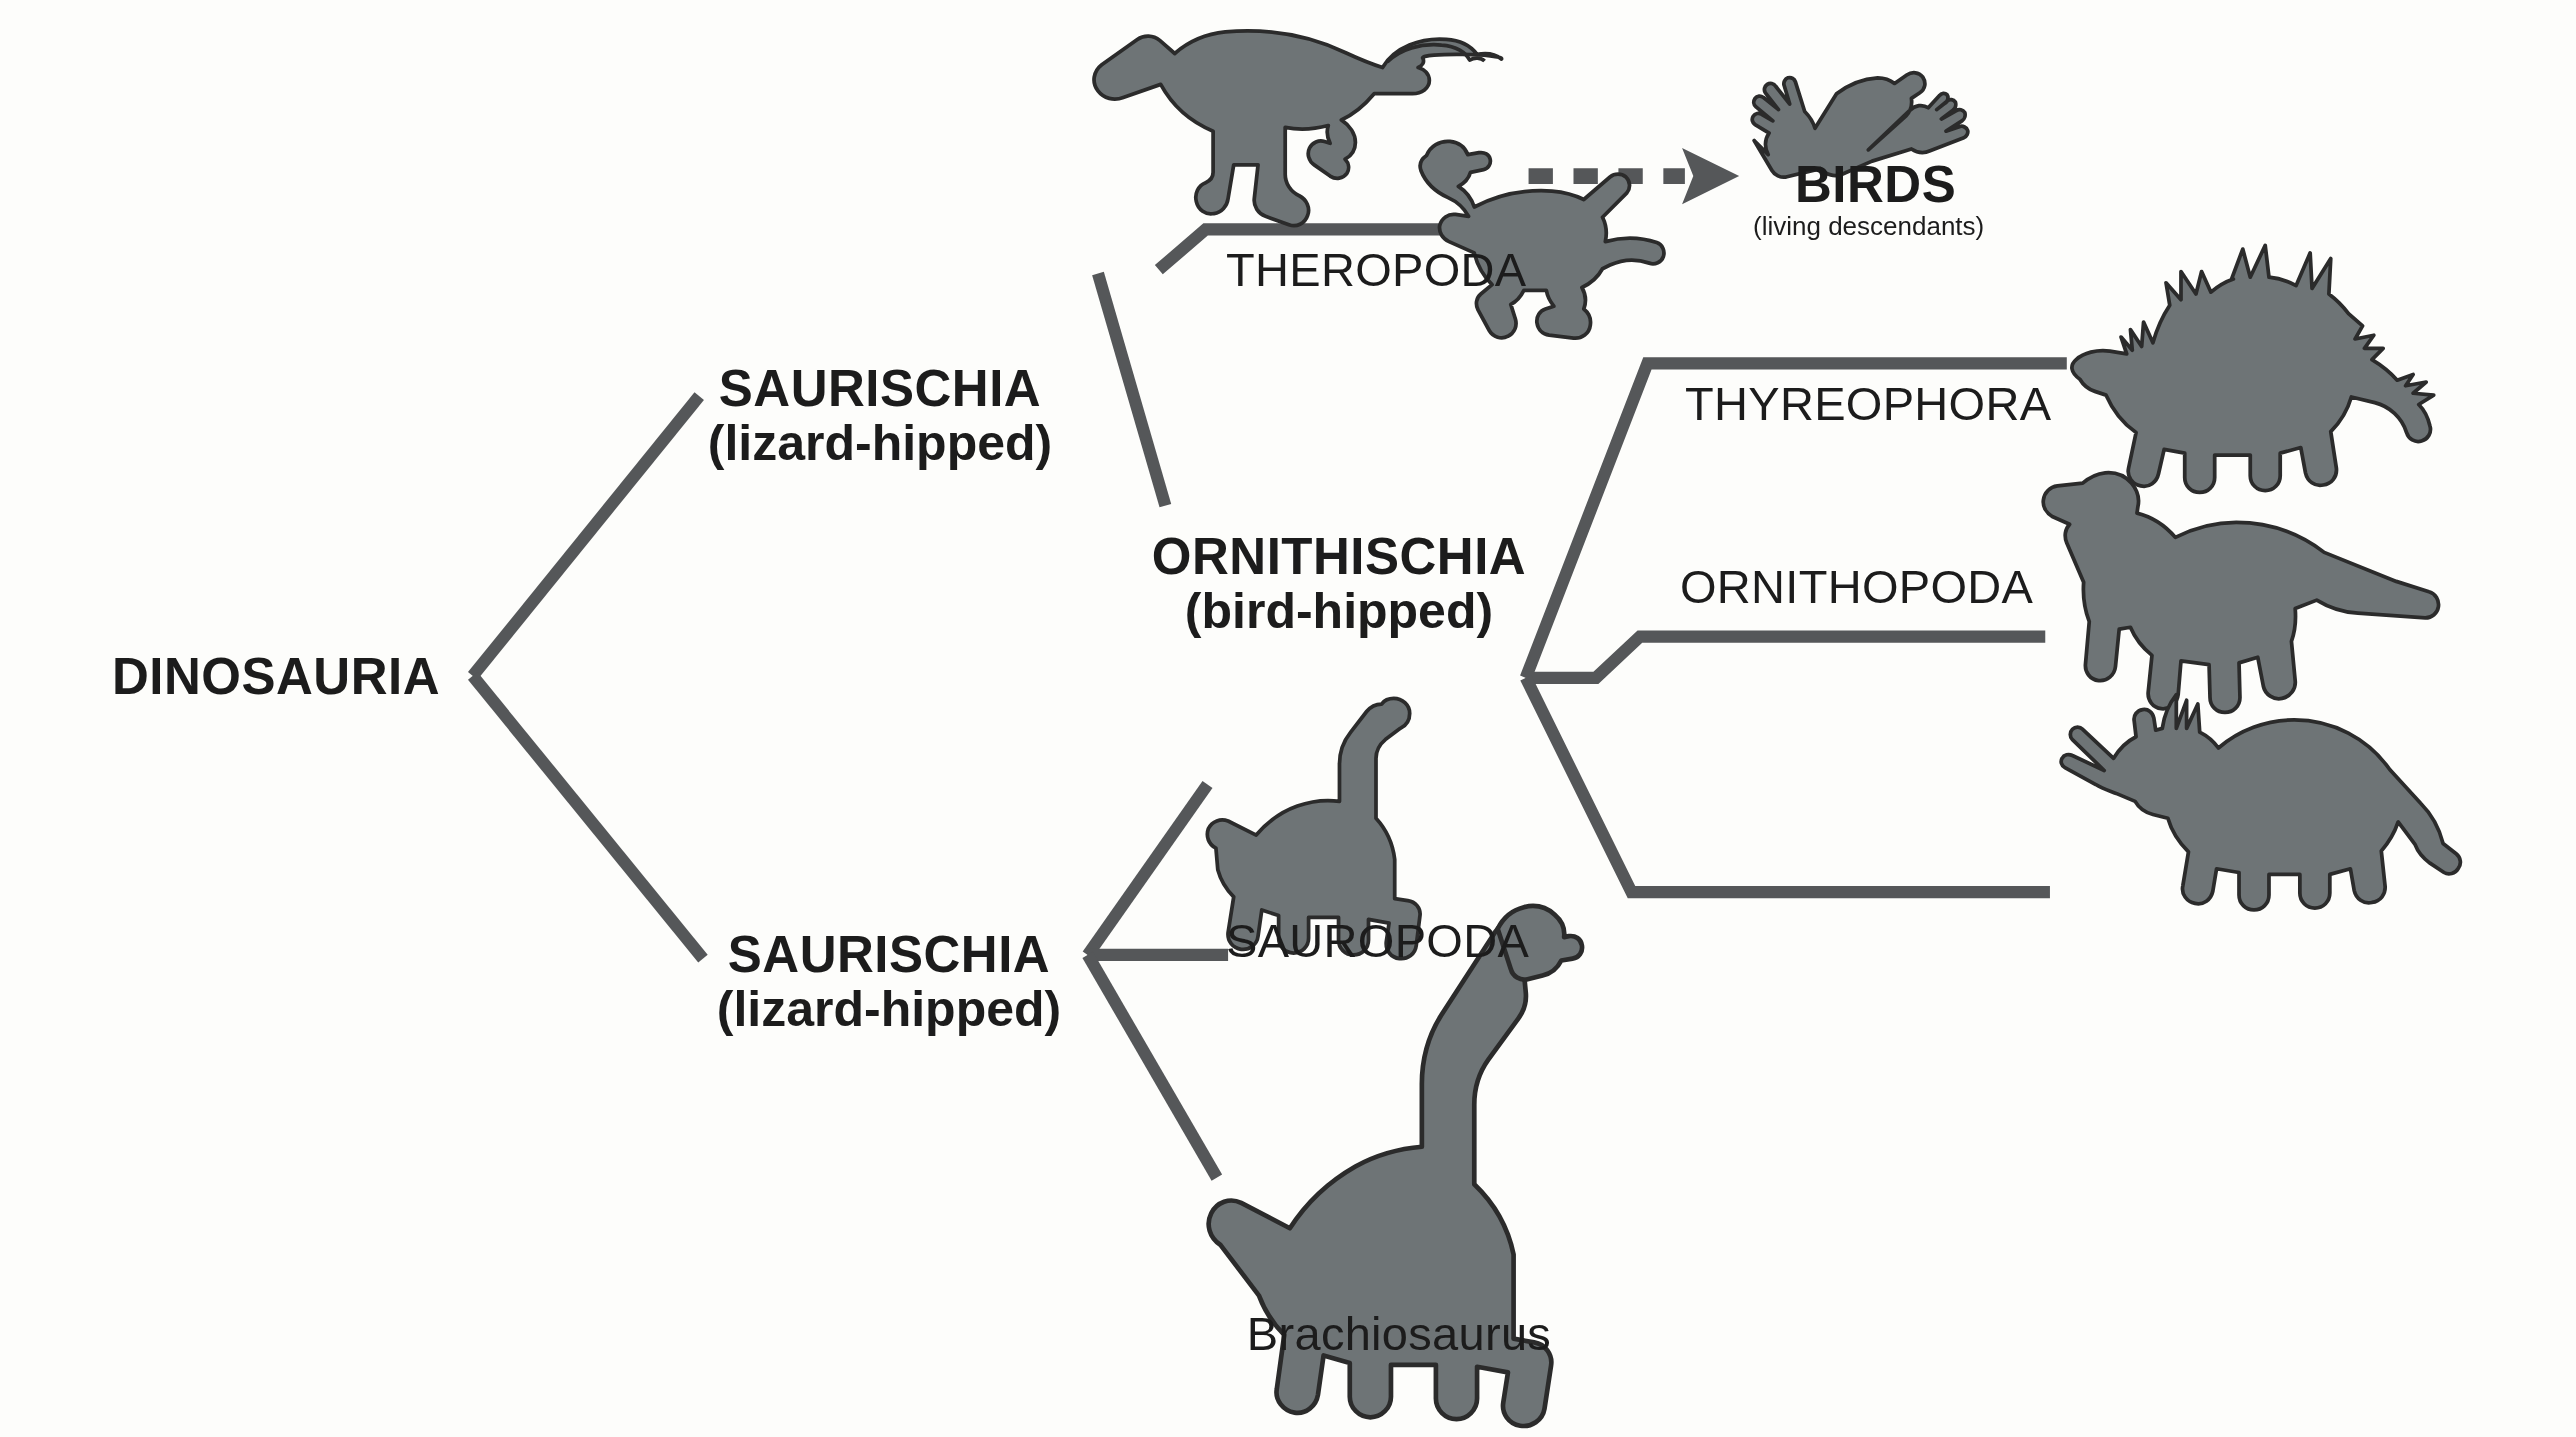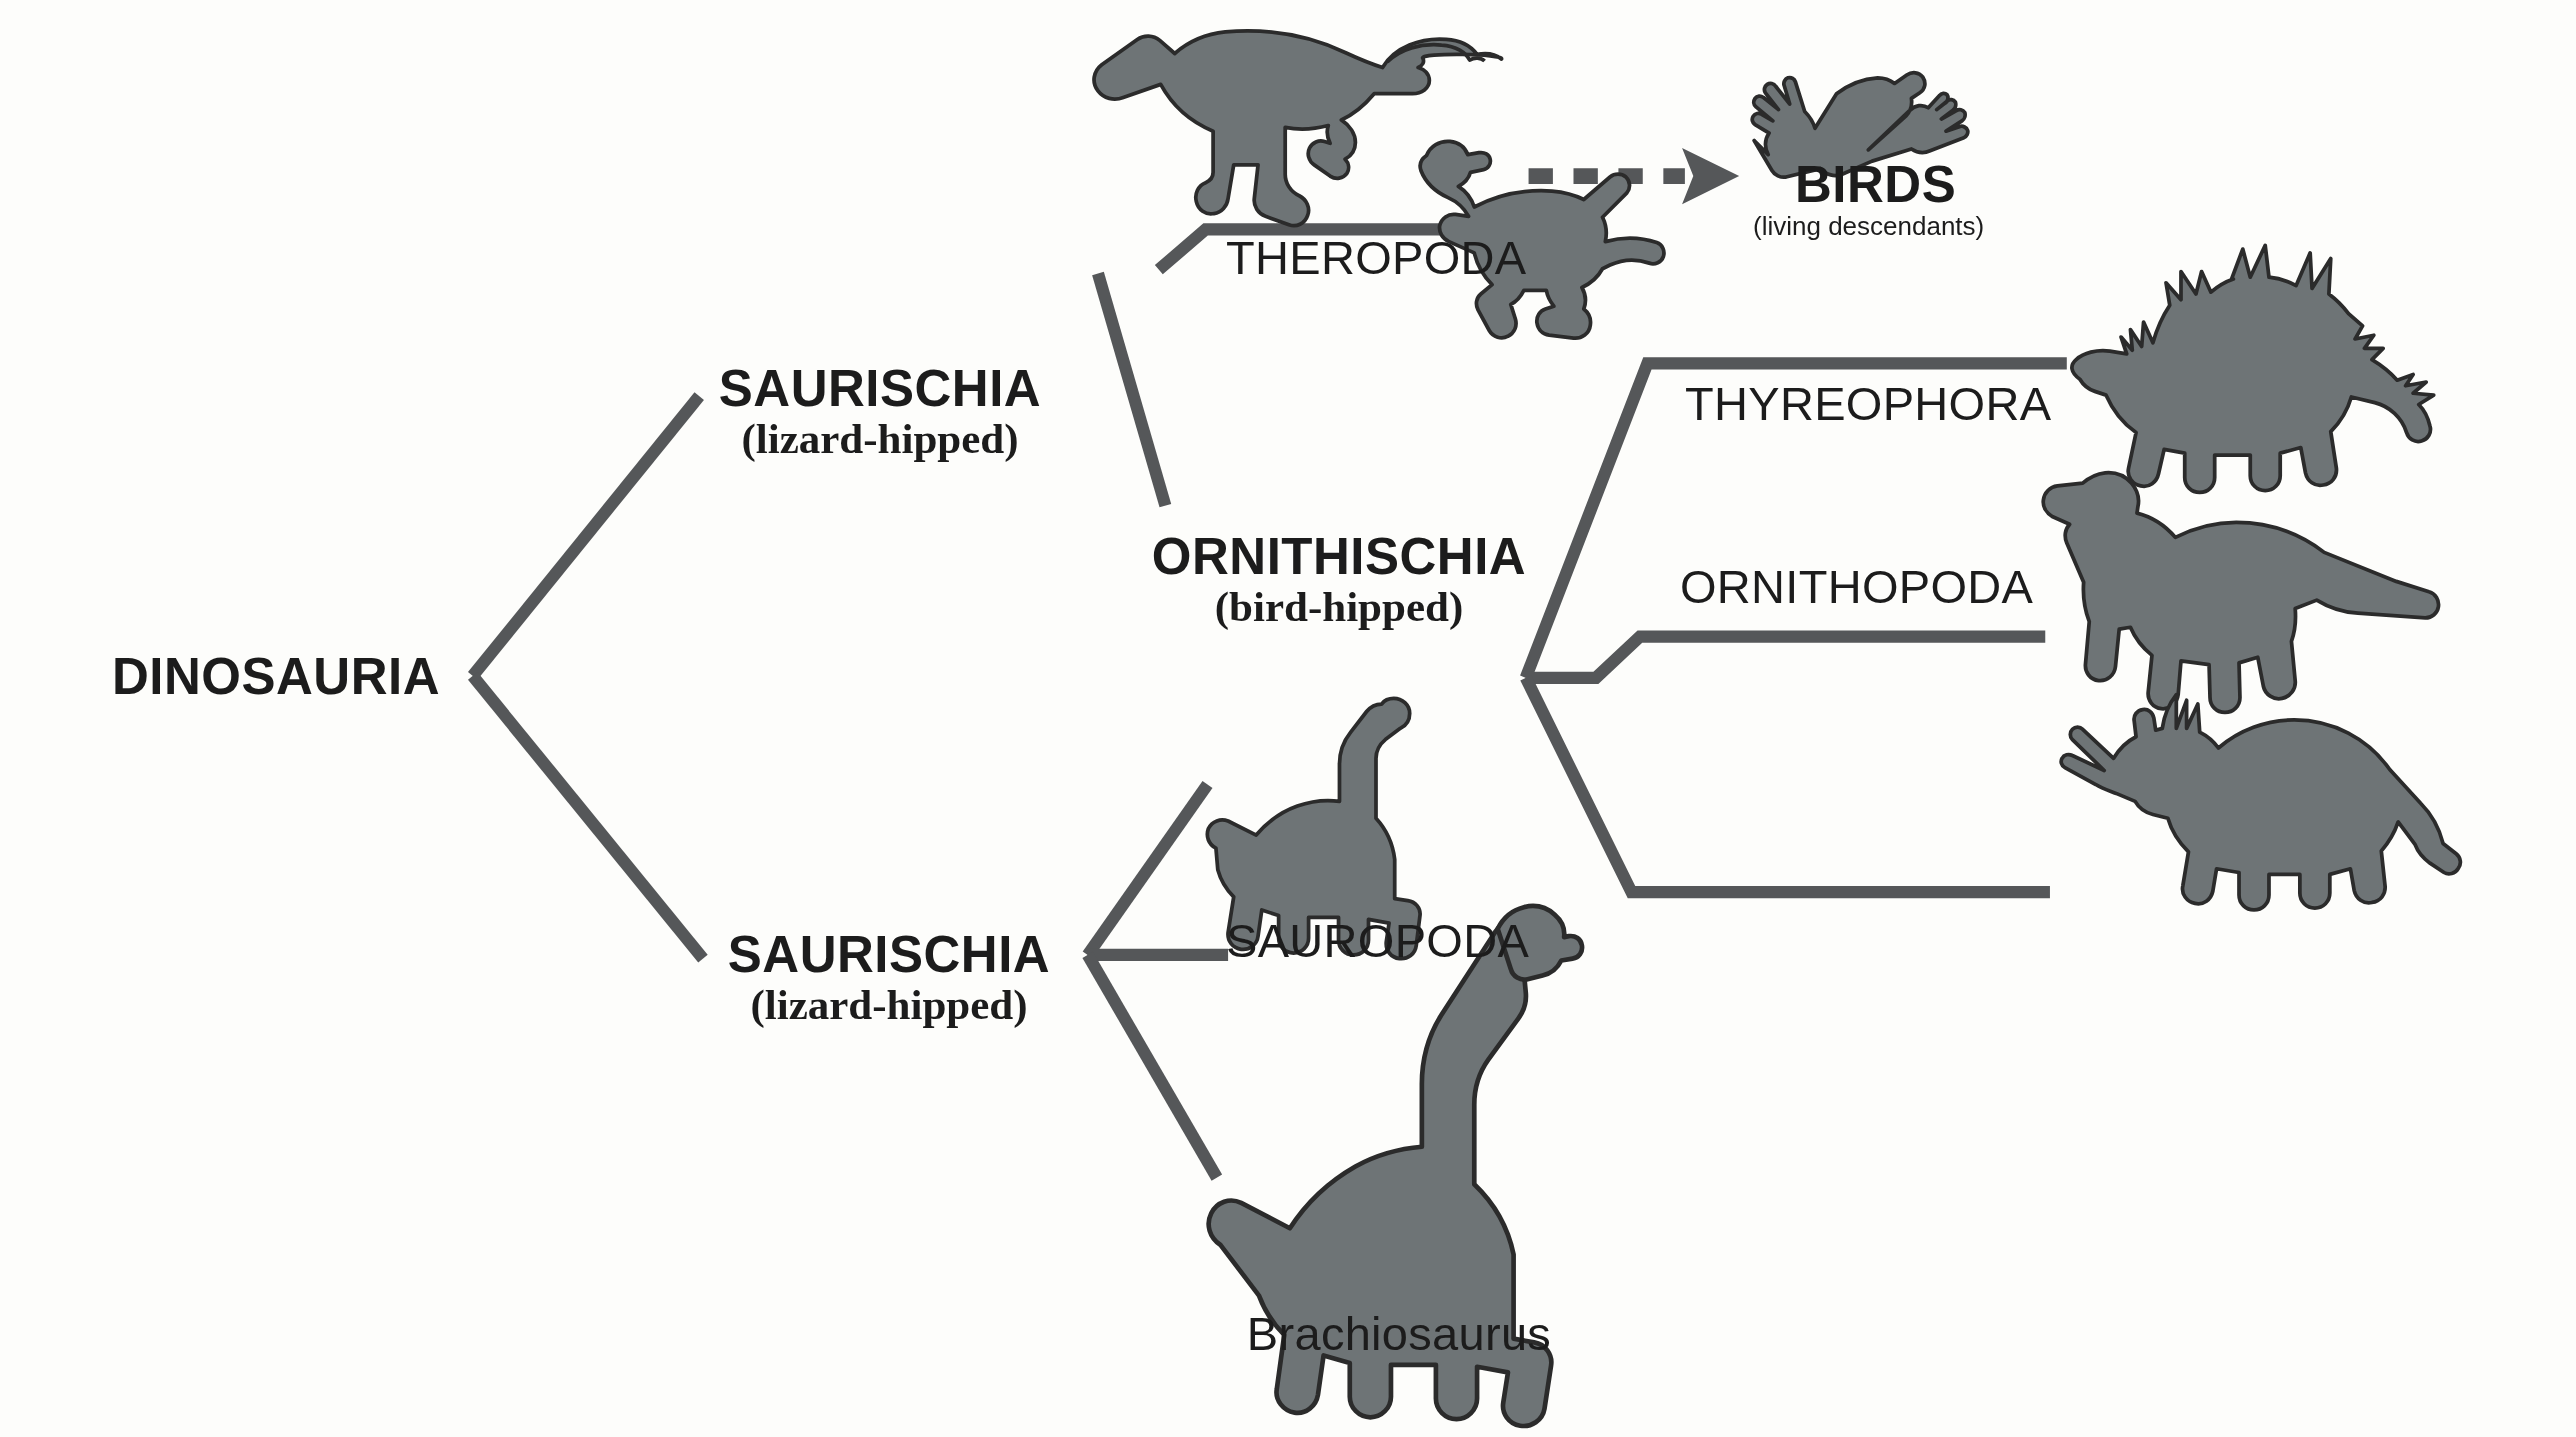--- a/index.html
+++ b/index.html
@@ -33,22 +33,21 @@
     font-size: 51px;
     letter-spacing: 0.5px;
   }
   .lbl-minor {
     font-weight: normal;
     font-size: 47px;
     letter-spacing: 0.3px;
   }
   .lbl-sub-bold {
     font-weight: bold;
-    font-size: 43px;
-    font-family: Liberation Serif, serif;
+    font-size: 50px;
   }
   .lbl-sub {
     font-weight: normal;
     font-size: 26px;
   }
   .ctr { transform: translateX(-50%); }
   .node-stack { text-align: center; }
 </style>
 </head>
 <body>
@@ -514,21 +513,21 @@
   <div class="lbl node-stack ctr" style="left:1329px; top:529px;margin-left:10px;">
     <div class="lbl-major">ORNITHISCHIA</div>
     <div class="lbl-sub-bold">(bird-hipped)</div>
   </div>
 
   <div class="lbl node-stack ctr" style="left:889px; top:927px;">
     <div class="lbl-major">SAURISCHIA</div>
     <div class="lbl-sub-bold">(lizard-hipped)</div>
   </div>
 
-  <div class="lbl lbl-minor" style="left:1226px; top:233px;">THEROPODA</div>
+  <div class="lbl lbl-minor" style="left:1226px; top:245px;">THEROPODA</div>
 
   <div class="lbl lbl-minor" style="left:1685px; top:379px;">THYREOPHORA</div>
 
   <div class="lbl lbl-minor" style="left:1680px; top:562px;">ORNITHOPODA</div>
 
 
   <div class="lbl lbl-minor" style="left:1226px; top:916px;">SAUROPODA</div>
 
   <div class="lbl node-stack" style="left:1753px; top:157px;">
     <div class="lbl-major" style="text-align:center; padding-left:14px;">BIRDS</div>

